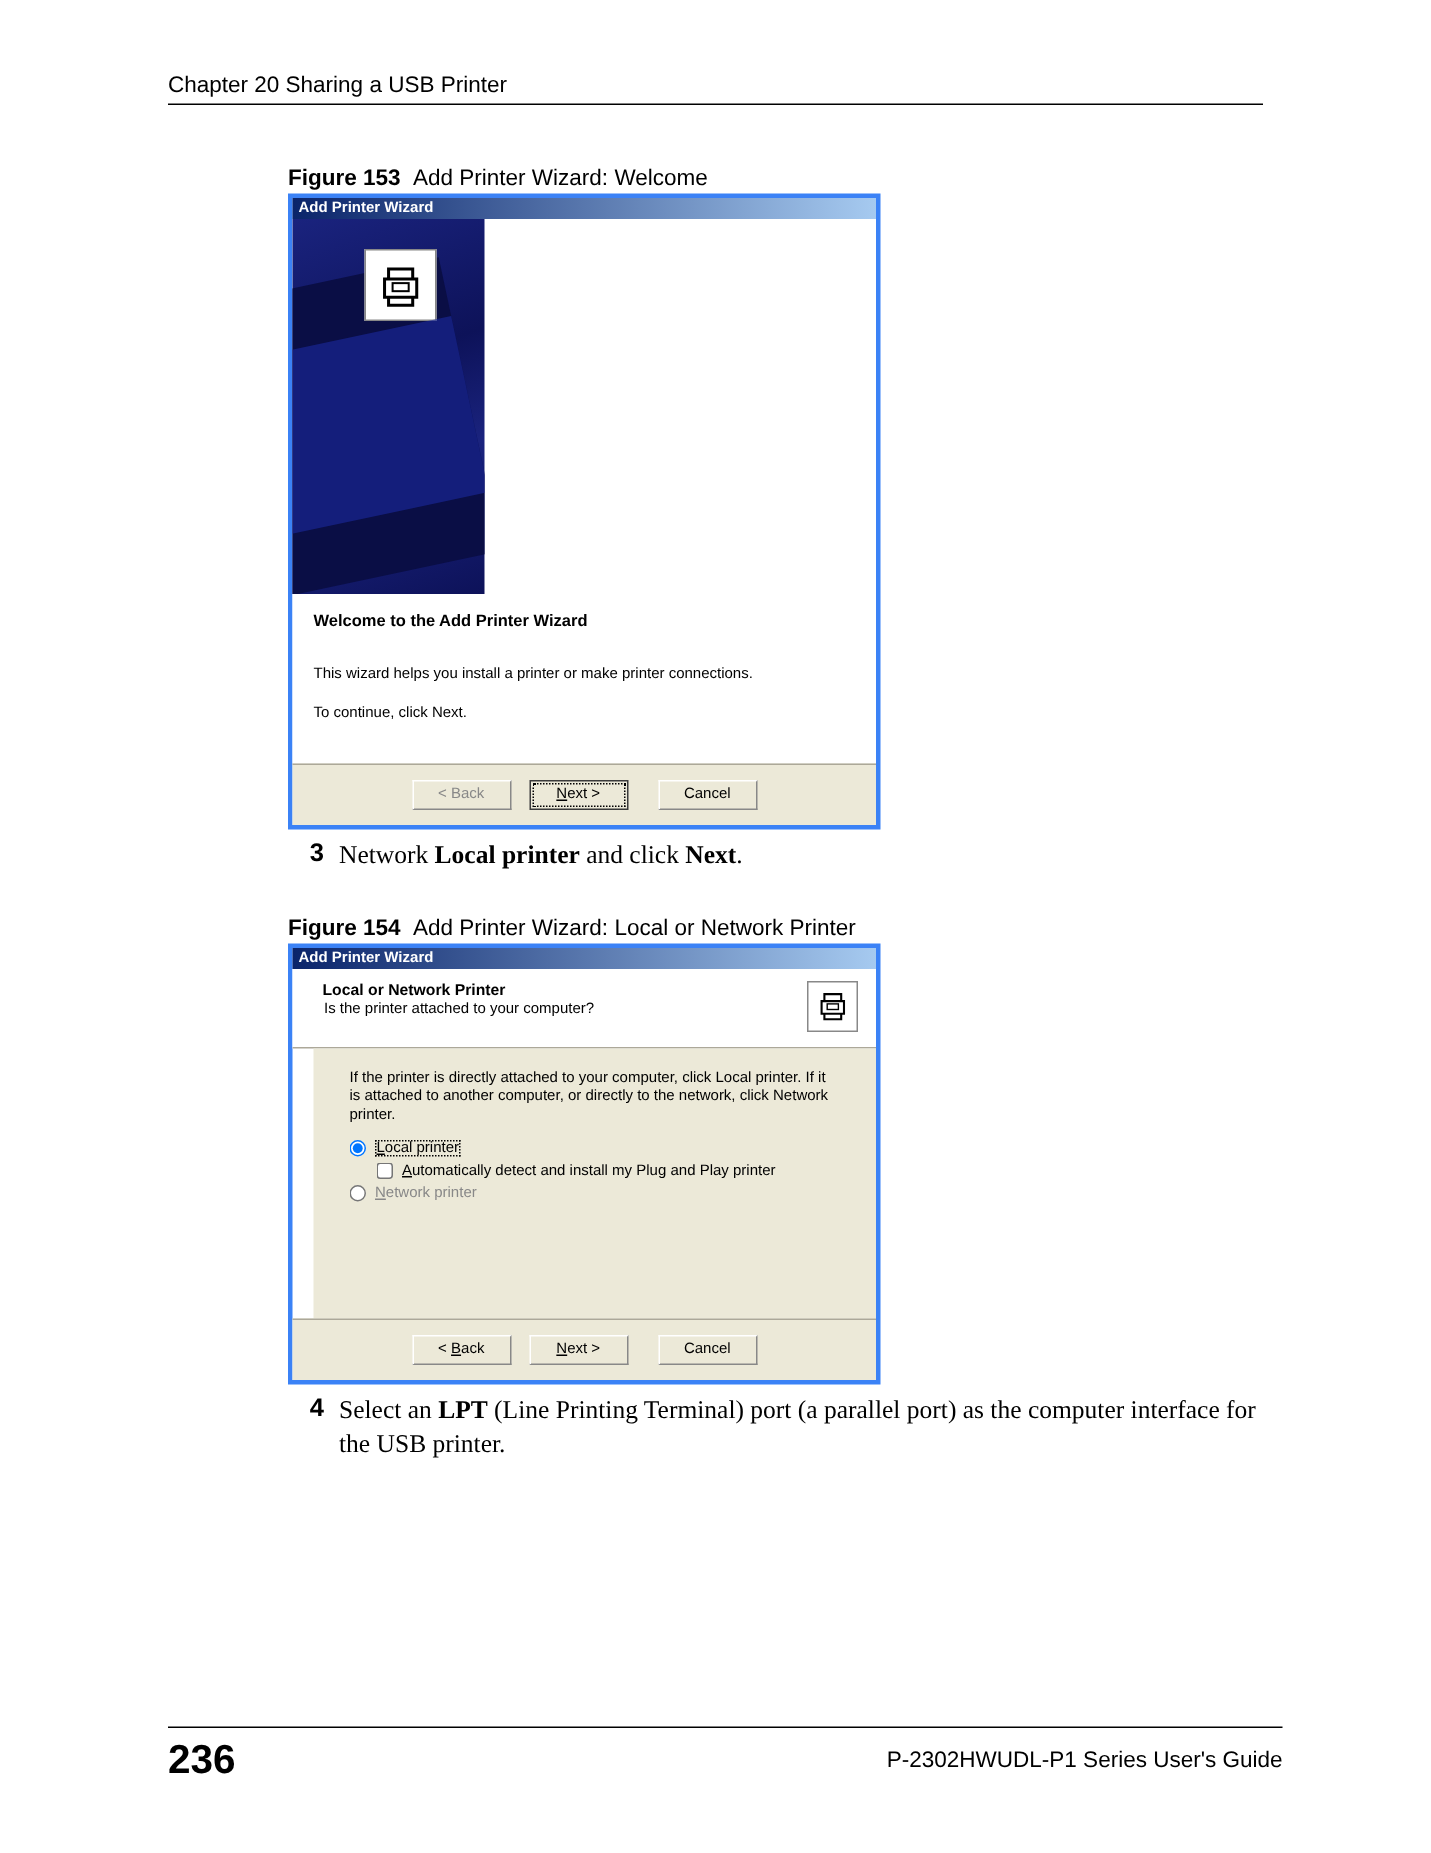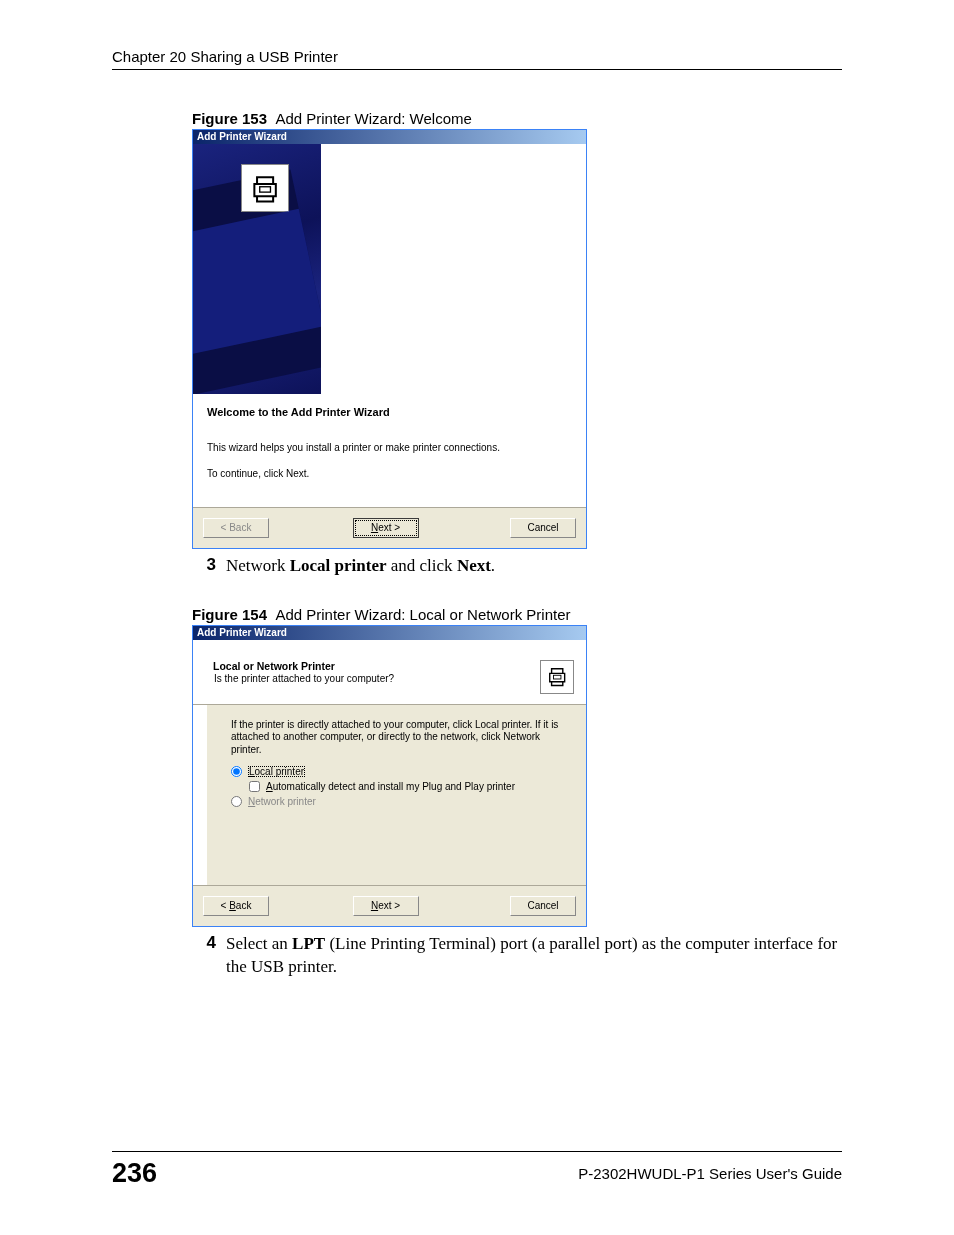--- a/index.html
+++ b/index.html
@@ -24,21 +24,21 @@
   .figure-caption {
     font-family: Arial, Helvetica, sans-serif;
     font-size: 15px;
     margin-left: 80px;
     margin-bottom: 2px;
   }
   .figure-caption b { font-weight: bold; }
   .wizard {
     width: 395px;
     margin-left: 80px;
-    border: 1px solid #3b82f6;
+    border: 3px solid #3b82f6;
     font-family: Tahoma, Arial, sans-serif;
     font-size: 10px;
   }
   .wizard .titlebar {
     background: linear-gradient(to right, #0a246a, #a6caf0);
     color: #fff;
     font-weight: bold;
     font-size: 10px;
     padding: 1px 4px;
     height: 14px;
@@ -99,22 +99,22 @@
   .printer-icon svg { width: 70%; height: 70%; }
   .wiz1-iconbox {
     position: absolute;
     top: 20px; left: 48px;
   }
   .wiz-footer {
     background: #ece9d8;
     border-top: 1px solid #aca899;
     padding: 10px 10px;
     display: flex;
-    justify-content: space-between;
-    gap: 2px;
+    justify-content: center;
+    gap: 12px;
   }
   .wiz-button {
     font-family: Tahoma, Arial, sans-serif;
     font-size: 10px;
     width: 66px;
     height: 20px;
     background: #ece9d8;
     border: 1px solid #888;
     border-top-color: #fff;
     border-left-color: #fff;
@@ -143,21 +143,21 @@
     width: 24px;
     text-align: right;
     margin-right: 10px;
     flex-shrink: 0;
   }
   .step-body { flex: 1; line-height: 1.35; }
 
   
   .wiz2-header {
     background: #fff;
-    padding: 20px 12px 10px 20px;
+    padding: 8px 12px 10px 20px;
     border-bottom: 1px solid #aca899;
     display: flex;
     align-items: flex-start;
   }
   .wiz2-header .hdr-text { flex: 1; }
   .wiz2-header .hdr-title { font-weight: bold; font-size: 10.5px; }
   .wiz2-header .hdr-sub { font-size: 10px; margin-left: 1px; margin-top: 1px; }
   .wiz2-body {
     background: #ece9d8;
     height: 180px;
@@ -181,21 +181,21 @@
     padding: 0 1px;
   }
   .check-row { margin-left: 18px; }
   .radio-row.disabled, .check-row { color: #000; }
   .radio-row .u, .check-row .u { text-decoration: underline; }
   .radio-row .gray { color: #888; }
 
   
   .page-footer {
     position: absolute;
-    left: 112px; right: 112px;
+    left: 112px; right: 99px;
     bottom: 46px;
     display: flex;
     justify-content: space-between;
     align-items: center;
     border-top: 1.5px solid #000;
     padding-top: 6px;
     font-family: Arial, Helvetica, sans-serif;
   }
   .page-footer .pnum {
     font-size: 27px;

